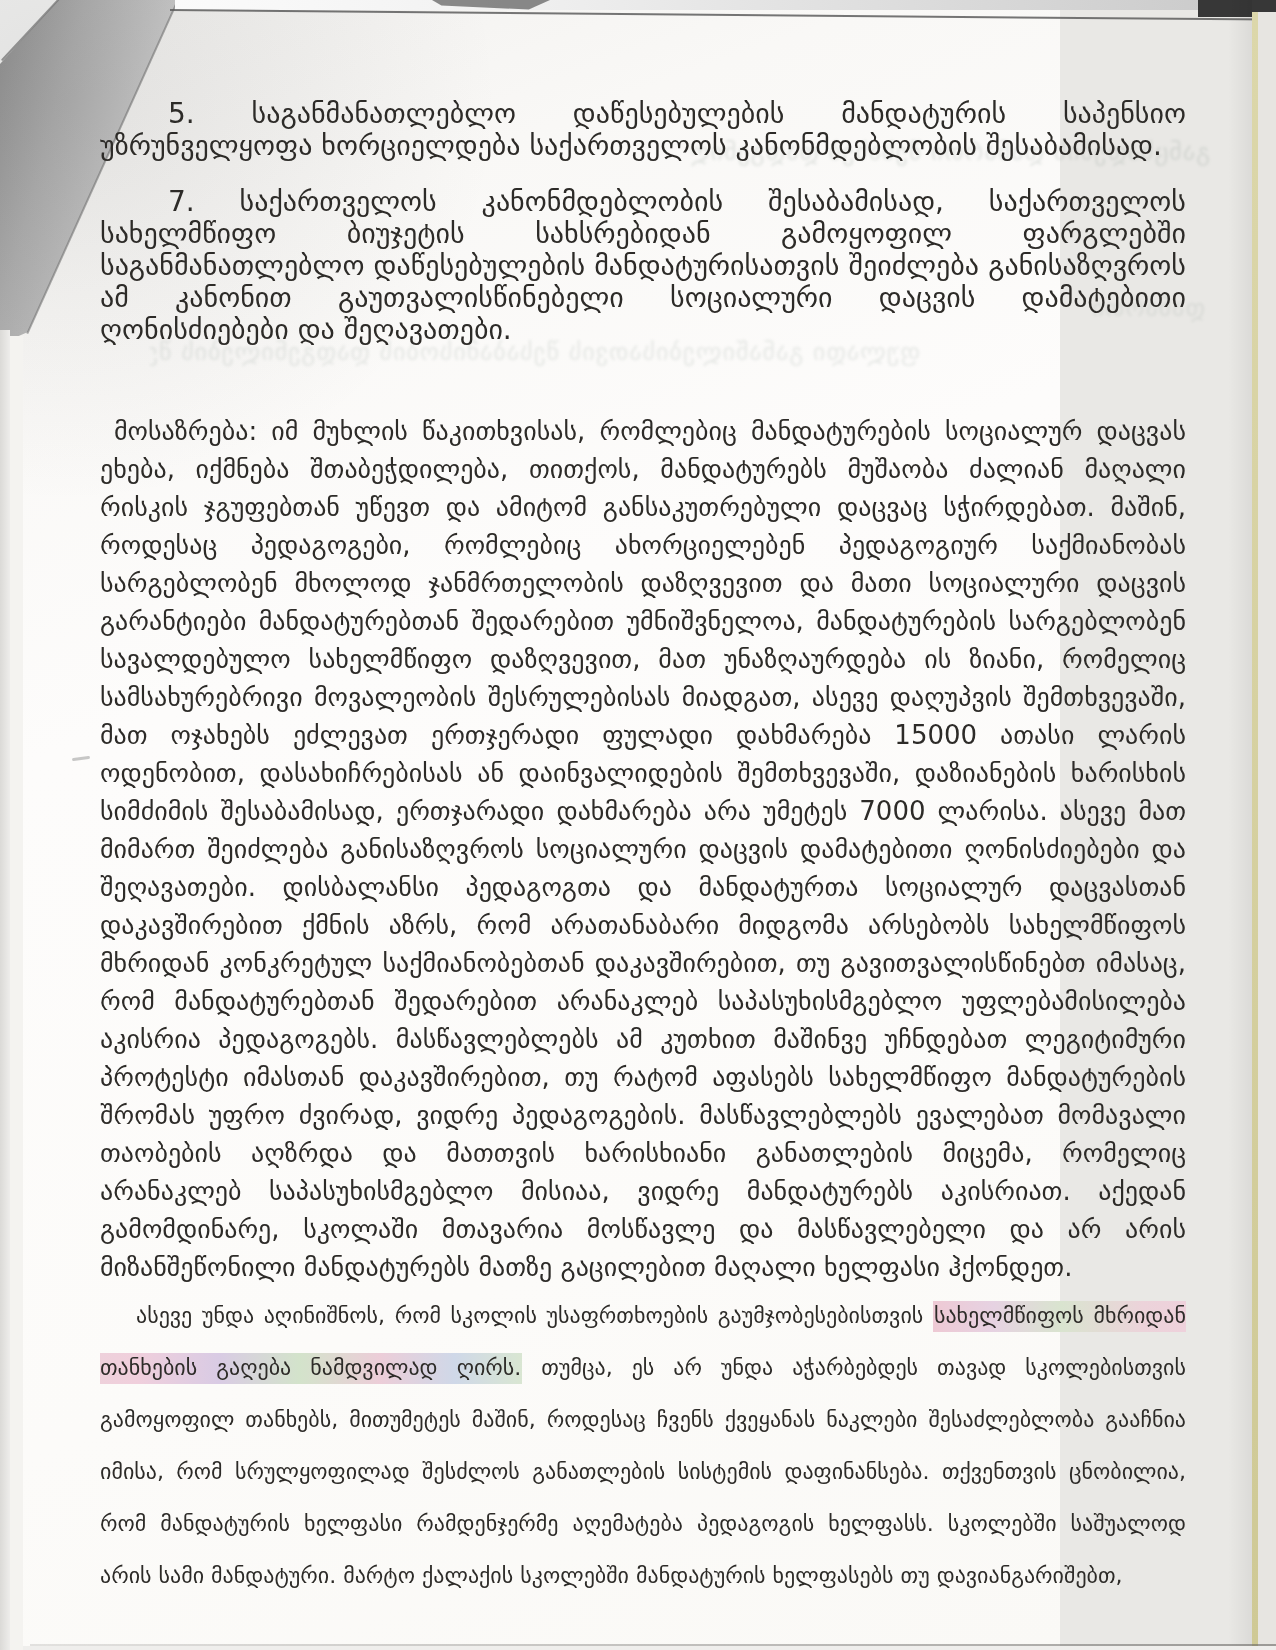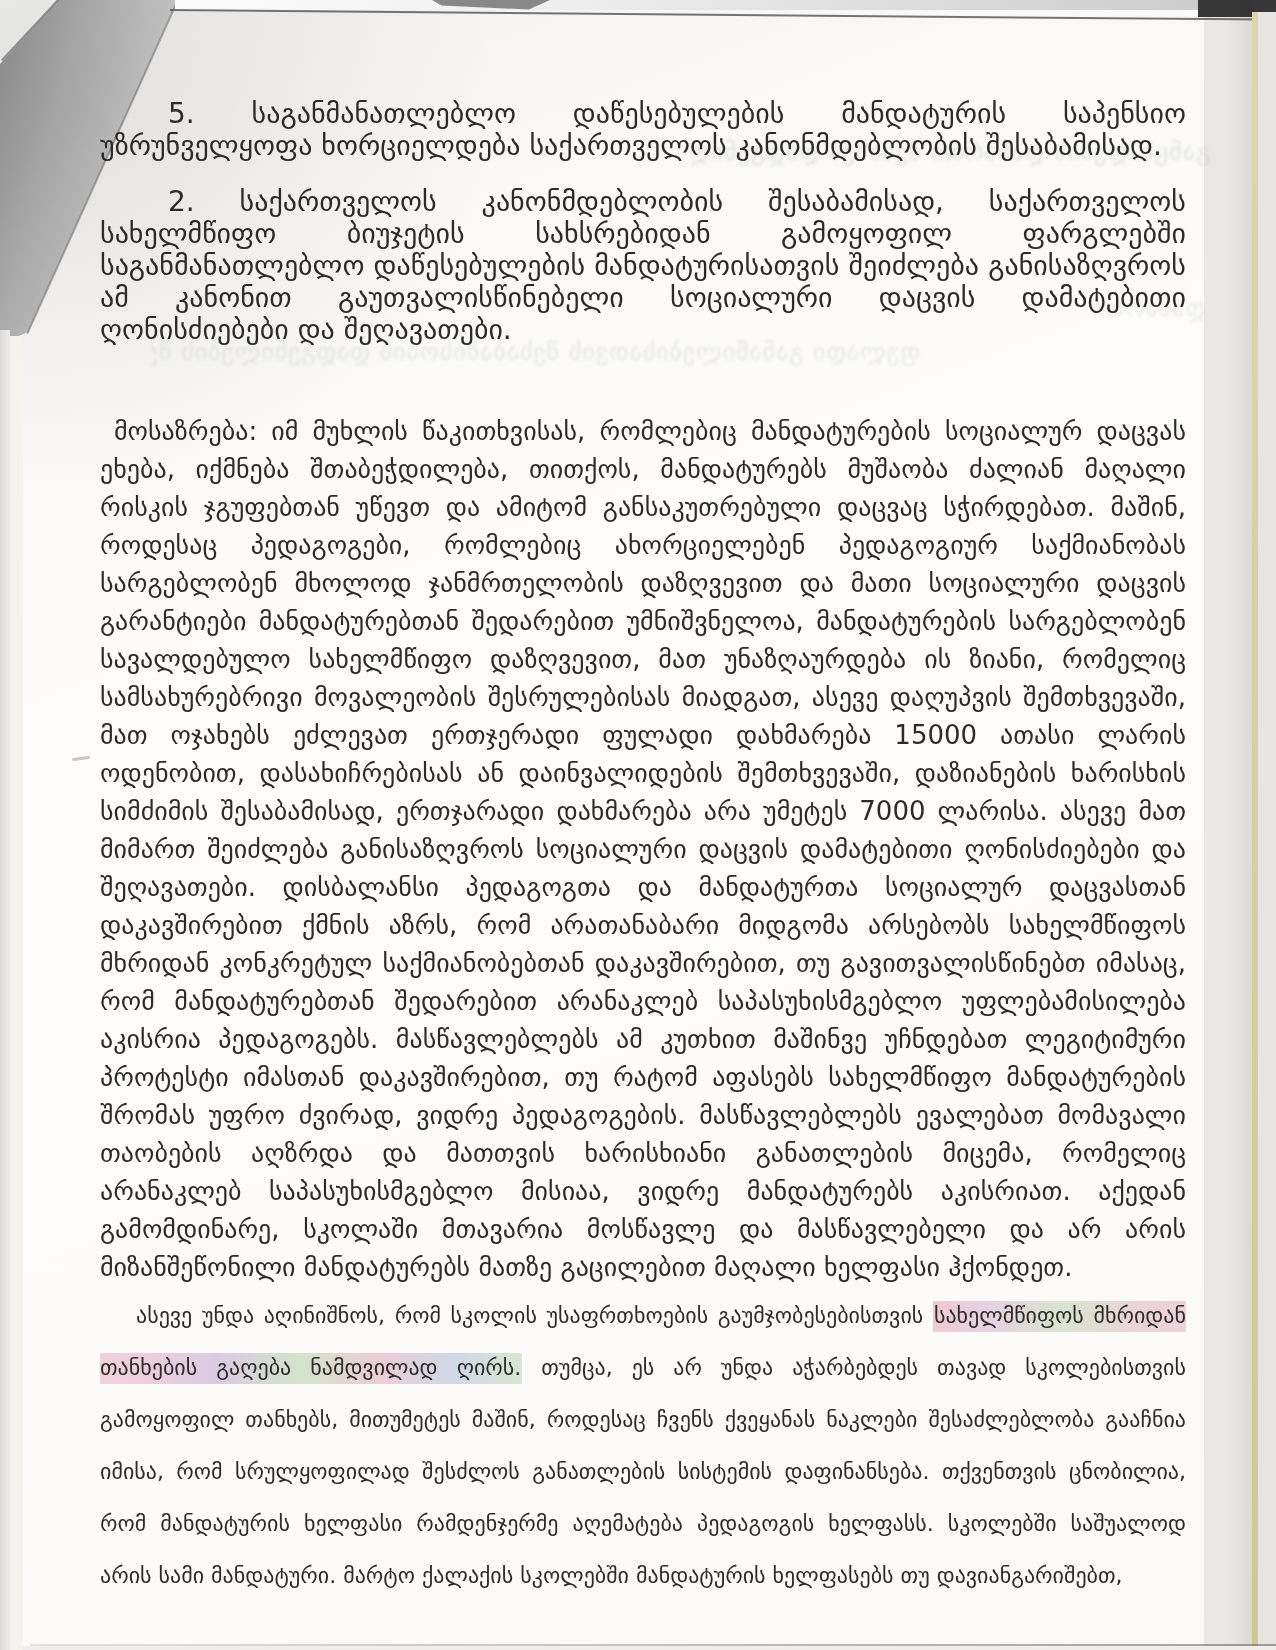--- a/index.html
+++ b/index.html
@@ -3,21 +3,21 @@
 <meta charset="utf-8">
 <style>
   html,body{margin:0;padding:0;}
   body{
     width:1276px;height:1650px;position:relative;overflow:hidden;
     background:#e9e8e5;
     font-family:"DejaVu Sans","Liberation Serif",sans-serif;
   }
   
   .page{
-    position:absolute;left:0;top:0;width:1204px;height:1650px;
+    position:absolute;left:0;top:0;width:1060px;height:1650px;
     background:linear-gradient(160deg,#f1f0ee 0%,#f9f8f6 16%,#fdfcfb 38%,#fcfbf9 72%,#faf9f6 100%);
   }
   
   .scanner-corner{
     position:absolute;left:0;top:0;width:210px;height:352px;
     background:linear-gradient(105deg,#8f8f8f 0%,#aFaFaF 28%,#cdcdcd 62%,#e3e3e2 100%);
     clip-path:polygon(0 0,178px 0,28px 332px,0 344px);
   }
   .underpage-white-corner{
     position:absolute;left:0;top:0;width:70px;height:70px;
@@ -132,21 +132,21 @@
   <div class="left-band1"></div>
   <div class="left-band2"></div>
   <div class="stray-mark"></div>
 
   <div class="ghost ghost1">განცხადების დანართი შესახებ დადგენილება</div>
   <div class="ghost ghost2">ფულადი განაწილებისათვის შესაბამისობის დადგენილების შესახებ</div>
   <div class="ghost ghost3">დანართი</div>
 
   <div id="block-law" class="textblock">
     <p>5. საგანმანათლებლო დაწესებულების მანდატურის საპენსიო უზრუნველყოფა ხორციელდება საქართველოს კანონმდებლობის შესაბამისად.</p>
-    <p>2. საქართველოს კანონმდებლობის შესაბამისად, საქართველოს სახელმწიფო ბიუჯეტის სახსრებიდან გამოყოფილ ფარგლებში საგანმანათლებლო დაწესებულების მანდატურისათვის შეიძლება განისაზღვროს ამ კანონით გაუთვალისწინებელი სოციალური დაცვის დამატებითი ღონისძიებები და შეღავათები.</p>
+    <p>7. საქართველოს კანონმდებლობის შესაბამისად, საქართველოს სახელმწიფო ბიუჯეტის სახსრებიდან გამოყოფილ ფარგლებში საგანმანათლებლო დაწესებულების მანდატურისათვის შეიძლება განისაზღვროს ამ კანონით გაუთვალისწინებელი სოციალური დაცვის დამატებითი ღონისძიებები და შეღავათები.</p>
   </div>
 
   <div id="block-opinion" class="textblock">
     <span>მოსაზრება:</span><span> იმ მუხლის წაკითხვისას, რომლებიც მანდატურების სოციალურ დაცვას ეხება, იქმნება შთაბეჭდილება, თითქოს, მანდატურებს მუშაობა ძალიან მაღალი რისკის ჯგუფებთან უწევთ და ამიტომ განსაკუთრებული დაცვაც სჭირდებათ. მაშინ, როდესაც პედაგოგები, რომლებიც ახორციელებენ პედაგოგიურ საქმიანობას სარგებლობენ მხოლოდ ჯანმრთელობის დაზღვევით და მათი სოციალური დაცვის გარანტიები მანდატურებთან შედარებით უმნიშვნელოა, მანდატურების სარგებლობენ სავალდებულო სახელმწიფო დაზღვევით, მათ უნაზღაურდება ის ზიანი, რომელიც სამსახურებრივი მოვალეობის შესრულებისას მიადგათ, ასევე დაღუპვის შემთხვევაში, მათ ოჯახებს ეძლევათ ერთჯერადი ფულადი დახმარება 15000 ათასი ლარის ოდენობით, დასახიჩრებისას ან დაინვალიდების შემთხვევაში, დაზიანების ხარისხის სიმძიმის შესაბამისად, ერთჯარადი დახმარება არა უმეტეს 7000 ლარისა. ასევე მათ მიმართ შეიძლება განისაზღვროს სოციალური დაცვის დამატებითი ღონისძიებები და შეღავათები.  დისბალანსი პედაგოგთა და მანდატურთა სოციალურ დაცვასთან დაკავშირებით ქმნის აზრს, რომ არათანაბარი მიდგომა არსებობს სახელმწიფოს მხრიდან კონკრეტულ საქმიანობებთან დაკავშირებით, თუ გავითვალისწინებთ იმასაც, რომ მანდატურებთან შედარებით არანაკლებ საპასუხისმგებლო უფლებამისილება აკისრია პედაგოგებს. მასწავლებლებს ამ კუთხით მაშინვე უჩნდებათ ლეგიტიმური პროტესტი იმასთან დაკავშირებით, თუ რატომ აფასებს სახელმწიფო მანდატურების შრომას უფრო ძვირად, ვიდრე პედაგოგების. მასწავლებლებს ევალებათ მომავალი თაობების აღზრდა და მათთვის ხარისხიანი განათლების მიცემა, რომელიც არანაკლებ საპასუხისმგებლო მისიაა, ვიდრე მანდატურებს აკისრიათ.  აქედან გამომდინარე, სკოლაში მთავარია მოსწავლე და მასწავლებელი და არ არის მიზანშეწონილი მანდატურებს მათზე გაცილებით მაღალი ხელფასი ჰქონდეთ.</span>
   </div>
 
   <div id="block-closing" class="textblock">
     <span>ასევე უნდა აღინიშნოს, რომ სკოლის უსაფრთხოების გაუმჯობესებისთვის </span><span class="hl">სახელმწიფოს მხრიდან  თანხების გაღება ნამდვილად ღირს.</span><span> თუმცა, ეს არ უნდა აჭარბებდეს თავად სკოლებისთვის გამოყოფილ თანხებს, მითუმეტეს მაშინ, როდესაც ჩვენს ქვეყანას ნაკლები შესაძლებლობა გააჩნია იმისა, რომ სრულყოფილად შესძლოს განათლების სისტემის დაფინანსება. თქვენთვის ცნობილია, რომ მანდატურის ხელფასი რამდენჯერმე აღემატება პედაგოგის ხელფასს. სკოლებში საშუალოდ არის სამი მანდატური. მარტო ქალაქის სკოლებში მანდატურის ხელფასებს თუ დავიანგარიშებთ,</span>
   </div>
 

